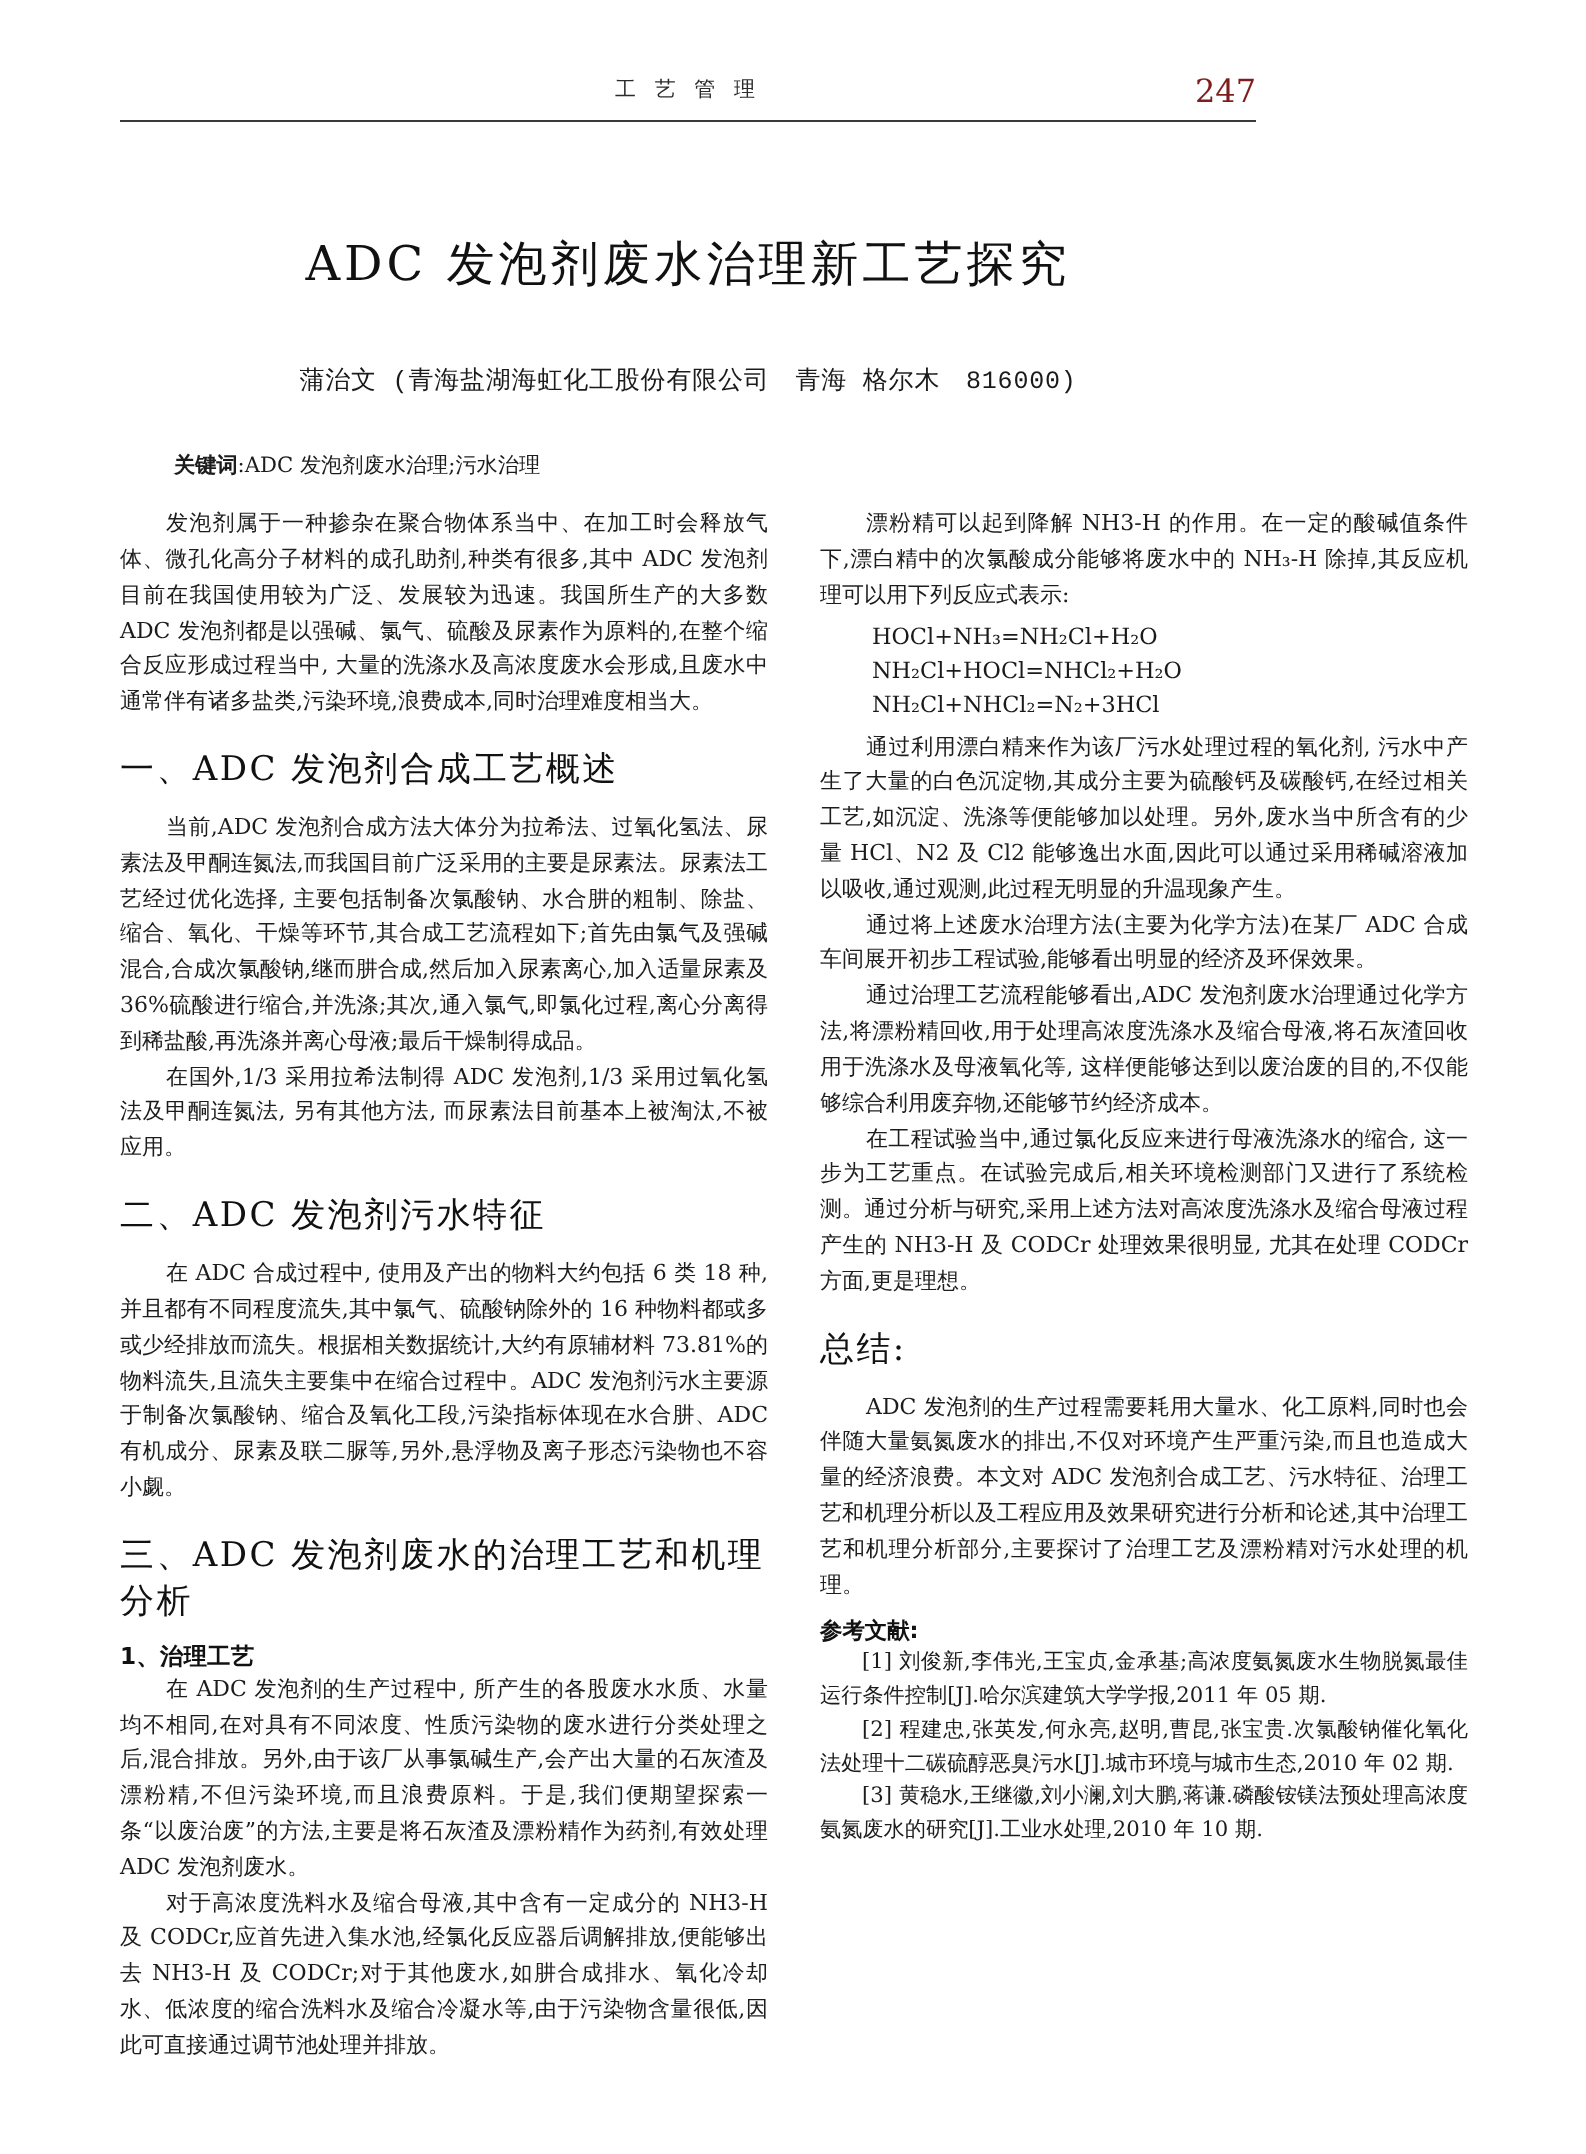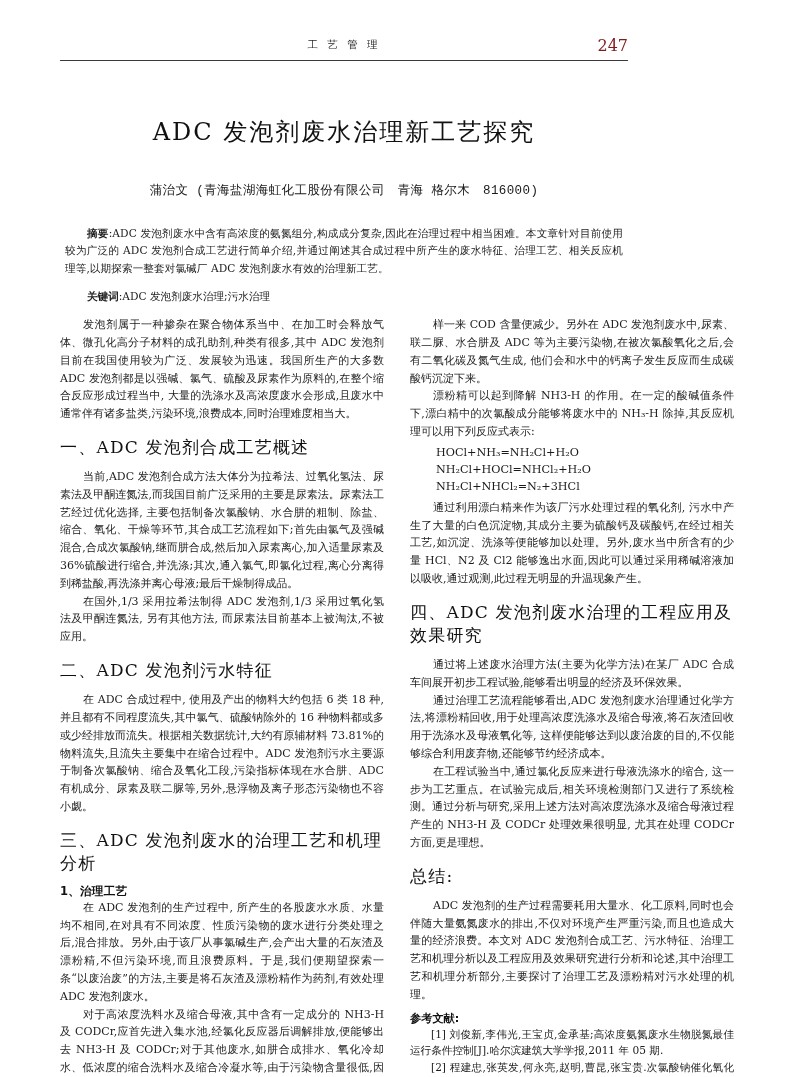--- a/index.html
+++ b/index.html
@@ -171,21 +171,20 @@
   <div class="runhead">
     <div class="runhead-title">工 艺 管 理</div>
     <div class="runhead-page">247</div>
     <div class="runhead-rule"></div>
   </div>
 
   <h1 class="doc-title">ADC 发泡剂废水治理新工艺探究</h1>
   <div class="doc-author">蒲治文 (青海盐湖海虹化工股份有限公司　青海 格尔木　816000)</div>
 
   <div class="abstract-block">
-    <p class="abstract-para"><span class="lbl">摘要</span><span>:ADC 发泡剂废水中含有高浓度的氨氮组分,构成成分复杂,因此在治理过程中相当困难。本文章针对目前使用较为广泛的 ADC 发泡剂合成工艺进行简单介绍,并通过阐述其合成过程中所产生的废水特征、治理工艺、相关反应机理等,以期探索一整套对氯碱厂 ADC 发泡剂废水有效的治理新工艺。</span></p>
     <p class="kw-para"><span class="lbl">关键词</span><span>:ADC 发泡剂废水治理;污水治理</span></p>
   </div>
 
   <div class="columns">
 
     <div class="col">
       <p class="body">发泡剂属于一种掺杂在聚合物体系当中、在加工时会释放气体、微孔化高分子材料的成孔助剂,种类有很多,其中 ADC 发泡剂目前在我国使用较为广泛、发展较为迅速。我国所生产的大多数 ADC 发泡剂都是以强碱、氯气、硫酸及尿素作为原料的,在整个缩合反应形成过程当中, 大量的洗涤水及高浓度废水会形成,且废水中通常伴有诸多盐类,污染环境,浪费成本,同时治理难度相当大。</p>
 
       <h2 class="sec">一、ADC 发泡剂合成工艺概述</h2>
       <p class="body">当前,ADC 发泡剂合成方法大体分为拉希法、过氧化氢法、尿素法及甲酮连氮法,而我国目前广泛采用的主要是尿素法。尿素法工艺经过优化选择, 主要包括制备次氯酸钠、水合肼的粗制、除盐、缩合、氧化、干燥等环节,其合成工艺流程如下;首先由氯气及强碱混合,合成次氯酸钠,继而肼合成,然后加入尿素离心,加入适量尿素及 36%硫酸进行缩合,并洗涤;其次,通入氯气,即氯化过程,离心分离得到稀盐酸,再洗涤并离心母液;最后干燥制得成品。</p>
@@ -195,32 +194,30 @@
       <p class="body">在 ADC 合成过程中, 使用及产出的物料大约包括 6 类 18 种,并且都有不同程度流失,其中氯气、硫酸钠除外的 16 种物料都或多或少经排放而流失。根据相关数据统计,大约有原辅材料 73.81%的物料流失,且流失主要集中在缩合过程中。ADC 发泡剂污水主要源于制备次氯酸钠、缩合及氧化工段,污染指标体现在水合肼、ADC 有机成分、尿素及联二脲等,另外,悬浮物及离子形态污染物也不容小觑。</p>
 
       <h2 class="sec">三、ADC 发泡剂废水的治理工艺和机理分析</h2>
       <h3 class="subsec">1、治理工艺</h3>
       <p class="body">在 ADC 发泡剂的生产过程中, 所产生的各股废水水质、水量均不相同,在对具有不同浓度、性质污染物的废水进行分类处理之后,混合排放。另外,由于该厂从事氯碱生产,会产出大量的石灰渣及漂粉精,不但污染环境,而且浪费原料。于是,我们便期望探索一条“以废治废”的方法,主要是将石灰渣及漂粉精作为药剂,有效处理 ADC 发泡剂废水。</p>
       <p class="body">对于高浓度洗料水及缩合母液,其中含有一定成分的 NH3-H 及 CODCr,应首先进入集水池,经氯化反应器后调解排放,便能够出去 NH3-H 及 CODCr;对于其他废水,如肼合成排水、氧化冷却水、低浓度的缩合洗料水及缩合冷凝水等,由于污染物含量很低,因此可直接通过调节池处理并排放。</p>
 
     </div>
 
     <div class="col">
-      <p class="body">样一来 COD 含量便减少。另外在 ADC 发泡剂废水中,尿素、联二脲、水合肼及 ADC 等为主要污染物,在被次氯酸氧化之后,会有二氧化碳及氮气生成, 他们会和水中的钙离子发生反应而生成碳酸钙沉淀下来。</p>
       <p class="body">漂粉精可以起到降解 NH3-H 的作用。在一定的酸碱值条件下,漂白精中的次氯酸成分能够将废水中的 NH₃-H 除掉,其反应机理可以用下列反应式表示:</p>
 
       <div class="eq-list">
         <div class="eq">HOCl+NH₃=NH₂Cl+H₂O</div>
         <div class="eq">NH₂Cl+HOCl=NHCl₂+H₂O</div>
         <div class="eq">NH₂Cl+NHCl₂=N₂+3HCl</div>
       </div>
 
       <p class="body">通过利用漂白精来作为该厂污水处理过程的氧化剂, 污水中产生了大量的白色沉淀物,其成分主要为硫酸钙及碳酸钙,在经过相关工艺,如沉淀、洗涤等便能够加以处理。另外,废水当中所含有的少量 HCl、N2 及 Cl2 能够逸出水面,因此可以通过采用稀碱溶液加以吸收,通过观测,此过程无明显的升温现象产生。</p>
 
-      <h2 class="sec">四、ADC 发泡剂废水治理的工程应用及效果研究</h2>
       <p class="body">通过将上述废水治理方法(主要为化学方法)在某厂 ADC 合成车间展开初步工程试验,能够看出明显的经济及环保效果。</p>
       <p class="body">通过治理工艺流程能够看出,ADC 发泡剂废水治理通过化学方法,将漂粉精回收,用于处理高浓度洗涤水及缩合母液,将石灰渣回收用于洗涤水及母液氧化等, 这样便能够达到以废治废的目的,不仅能够综合利用废弃物,还能够节约经济成本。</p>
       <p class="body">在工程试验当中,通过氯化反应来进行母液洗涤水的缩合, 这一步为工艺重点。在试验完成后,相关环境检测部门又进行了系统检测。通过分析与研究,采用上述方法对高浓度洗涤水及缩合母液过程产生的 NH3-H 及 CODCr 处理效果很明显, 尤其在处理 CODCr 方面,更是理想。</p>
 
       <h2 class="sec">总结:</h2>
       <p class="body">ADC 发泡剂的生产过程需要耗用大量水、化工原料,同时也会伴随大量氨氮废水的排出,不仅对环境产生严重污染,而且也造成大量的经济浪费。本文对 ADC 发泡剂合成工艺、污水特征、治理工艺和机理分析以及工程应用及效果研究进行分析和论述,其中治理工艺和机理分析部分,主要探讨了治理工艺及漂粉精对污水处理的机理。</p>
 
       <div class="refs-head">参考文献:</div>
       <p class="ref">[1] 刘俊新,李伟光,王宝贞,金承基;高浓度氨氮废水生物脱氮最佳运行条件控制[J].哈尔滨建筑大学学报,2011 年 05 期.</p>
       <p class="ref">[2] 程建忠,张英发,何永亮,赵明,曹昆,张宝贵.次氯酸钠催化氧化法处理十二碳硫醇恶臭污水[J].城市环境与城市生态,2010 年 02 期.</p>

